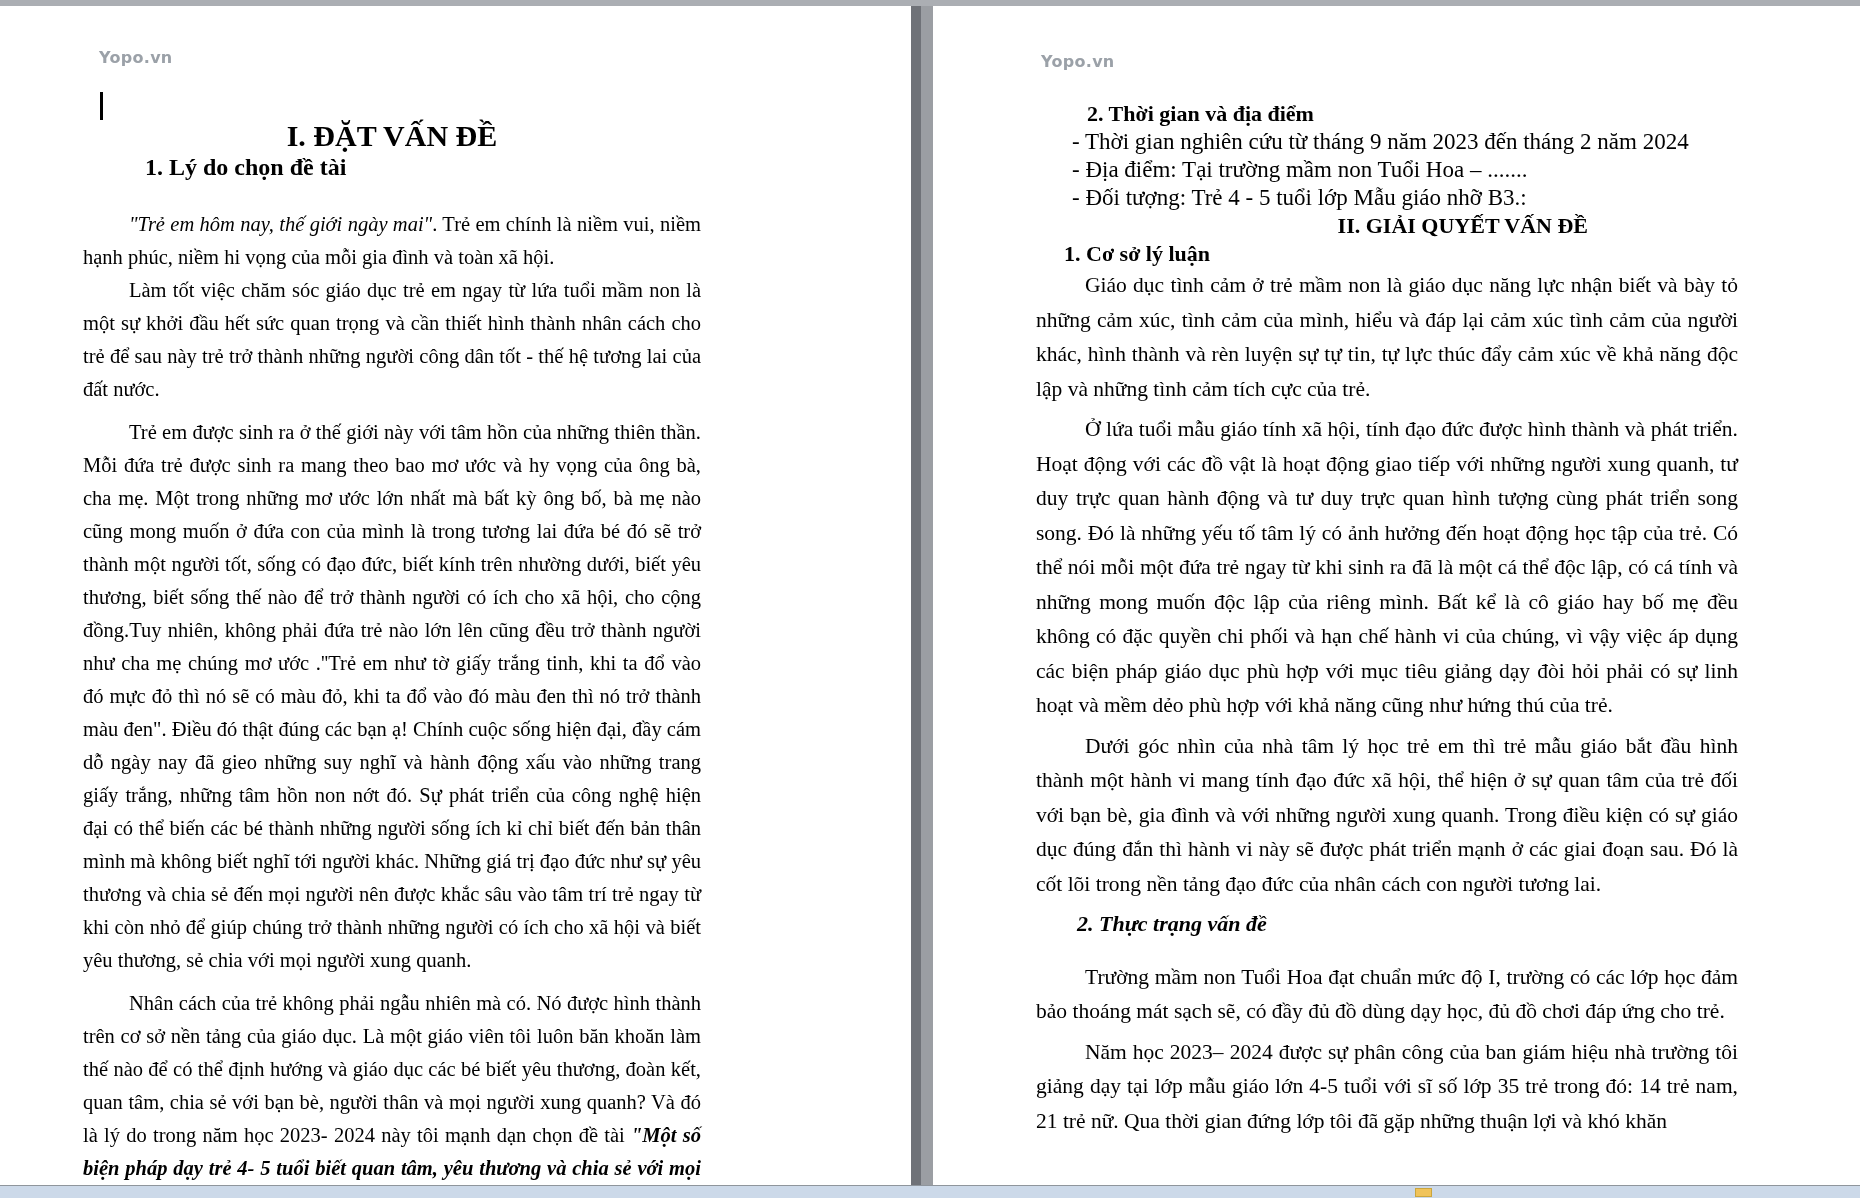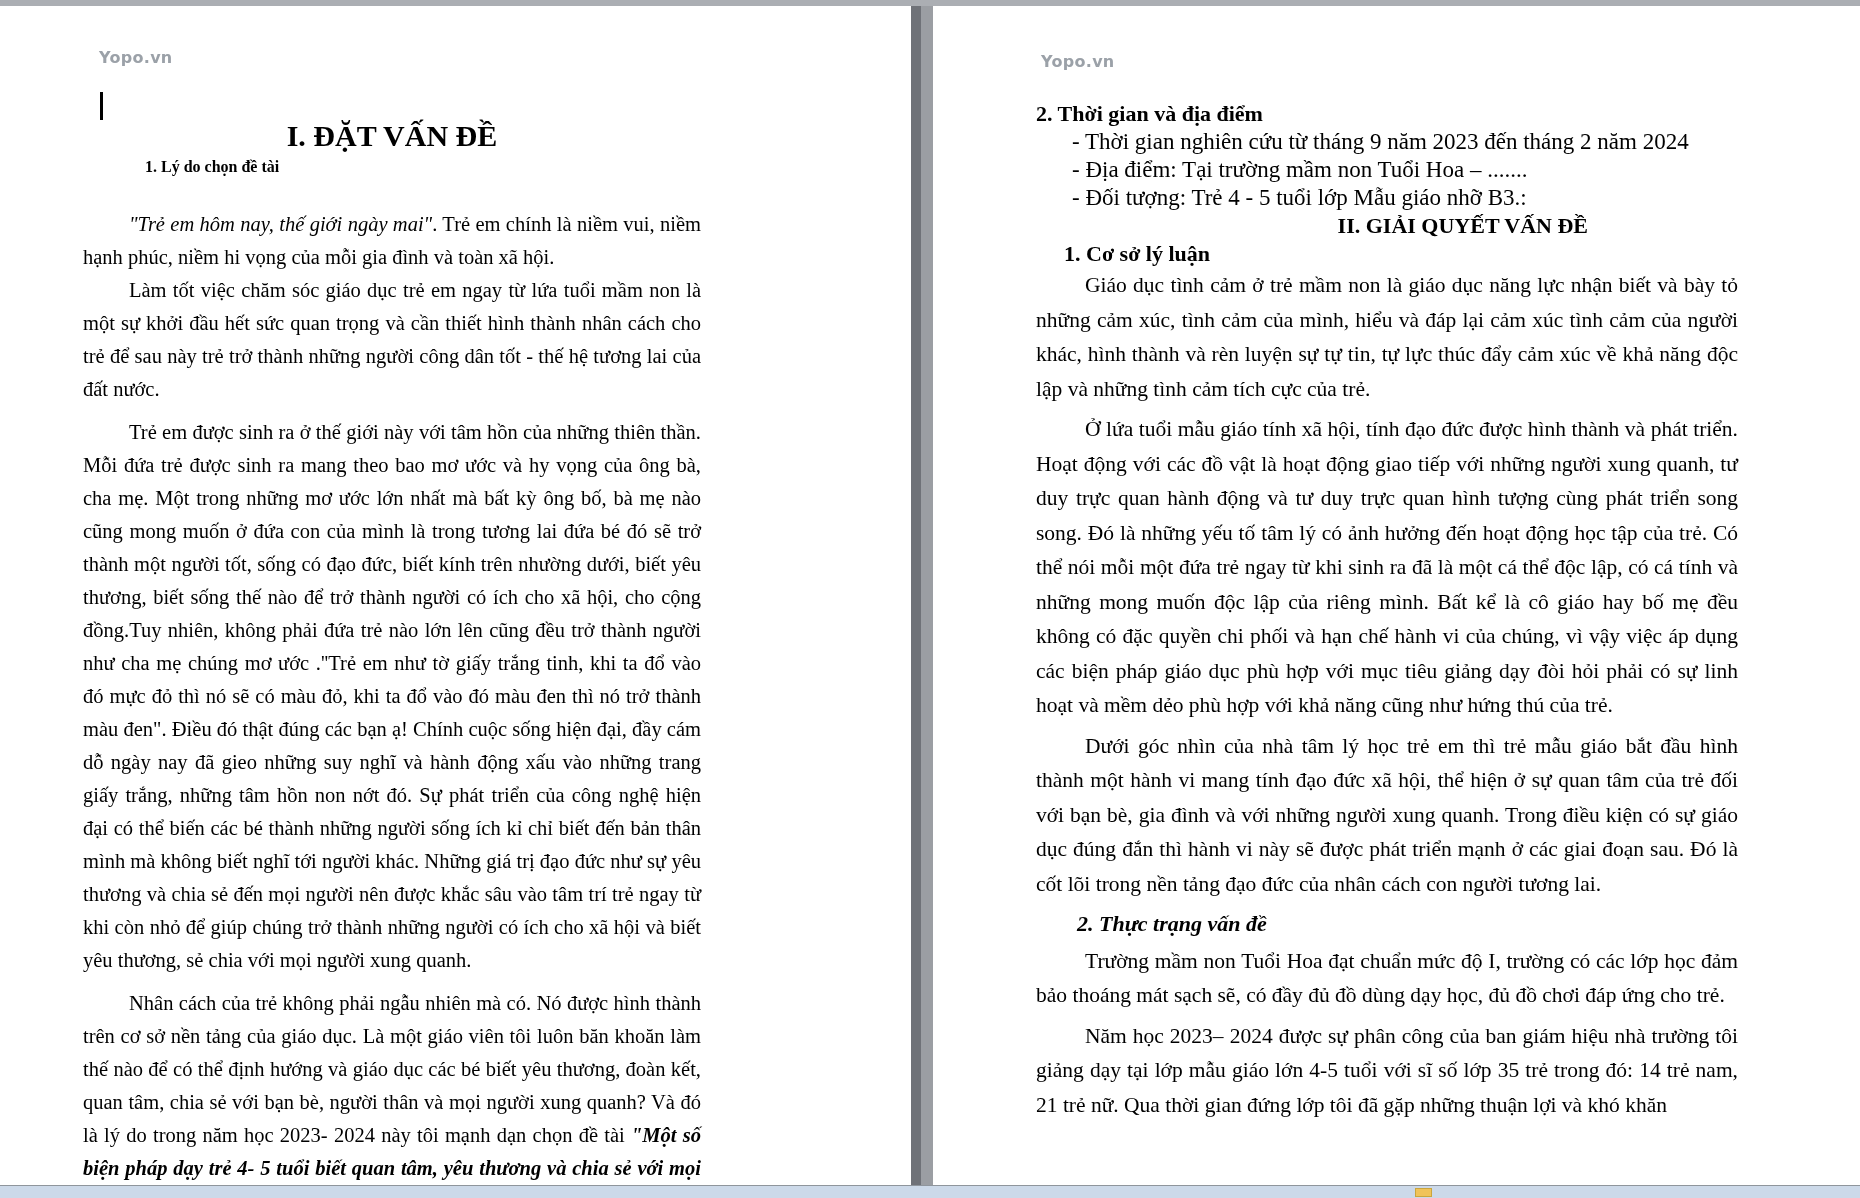--- a/index.html
+++ b/index.html
@@ -16,37 +16,37 @@
     background:linear-gradient(to right,#6f7278 0%,#6f7278 45%,#9b9ea3 45%,#9b9ea3 100%);}
   .watermark{position:absolute;font-family:"DejaVu Sans","Liberation Sans",sans-serif;
     font-weight:bold;font-size:16px;color:#9ba1a8;letter-spacing:.3px;}
   .page-left .watermark{left:99px;top:42px;}
   .page-right .watermark{left:108px;top:46px;}
   .text-cursor{position:absolute;left:100px;top:86px;width:2.5px;height:28px;background:#000;}
 
   
   .lp-content{position:absolute;left:83px;top:0;width:618px;padding-top:116px;}
   .lp-h1{font-weight:bold;font-size:30px;line-height:28px;text-align:center;}
-  .lp-h2{font-weight:bold;font-size:16px;line-height:28px;margin:3px 0 0 62px;}
+  .lp-h2{font-weight:bold;font-size:24px;line-height:28px;margin:3px 0 0 62px;}
   .lp-p{font-size:20.5px;line-height:33px;text-align:justify;text-indent:46px;margin:0;}
   .lp-p.first{margin-top:27px;}
   .lp-p.gap-above{margin-top:10px;}
   .quote-i{font-style:italic;}
   .title-bi{font-weight:bold;font-style:italic;}
 
   
   .rp-content{position:absolute;left:103px;top:0;width:702px;padding-top:94px;}
   .rp-h{font-weight:bold;font-size:22px;line-height:28px;}
-  .rp-h-time{}
+  .rp-h-time{margin-left:51px;}
   .rp-dash{font-size:23px;line-height:28px;margin-left:36px;}
   .rp-h2{font-weight:bold;font-size:22px;line-height:28px;text-align:right;padding-right:150px;}
   .rp-h-coso{margin-left:28px;}
   .rp-p{font-size:21.5px;line-height:34.5px;text-align:justify;text-indent:49px;margin:0 0 6px 0;}
   .rp-p.first{}
-  .rp-h-italic{font-weight:bold;font-style:italic;font-size:22px;line-height:34.5px;margin:2px 0 2px 41px;}
+  .rp-h-italic{font-weight:bold;font-style:italic;font-size:22px;line-height:34.5px;margin:2px 0 18px 41px;}
 
   
   .bottom-bar{position:absolute;left:0;bottom:0;width:1860px;height:12px;
     background:#ccd9e9;border-top:1.5px solid #8f959c;z-index:7;}
   .scroll-marker{position:absolute;left:1415px;top:2px;width:17px;height:9px;
     background:#f0c35a;border:1px solid #caa53d;box-sizing:border-box;}
 </style>
 </head>
 <body>
 

